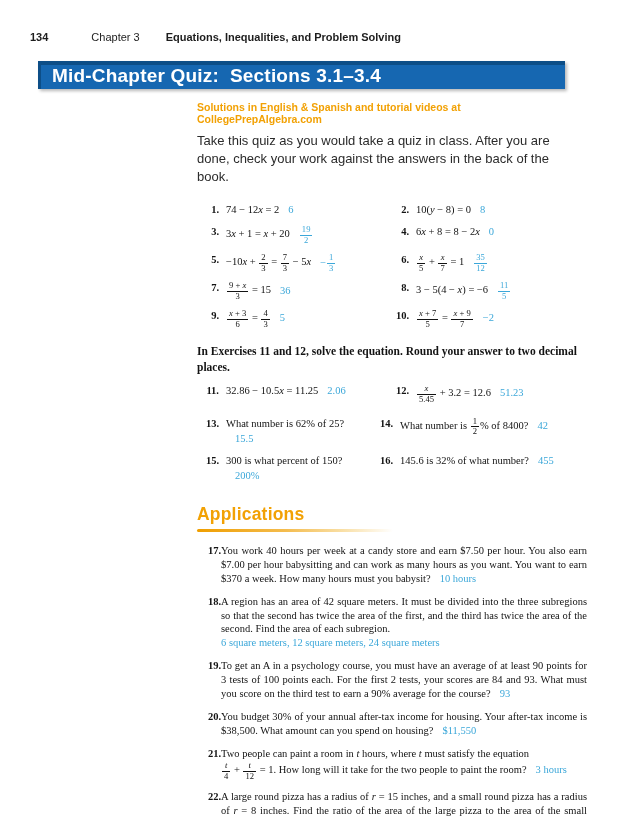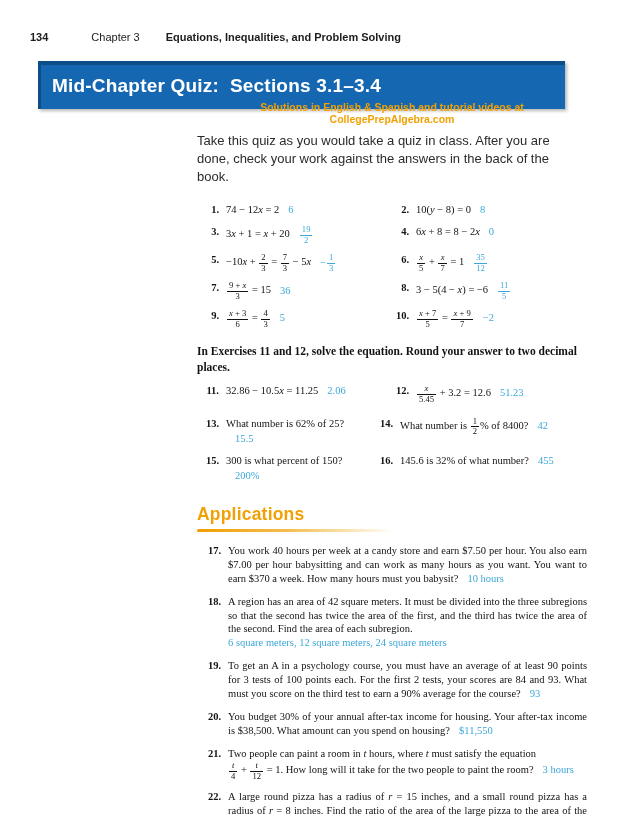--- a/index.html
+++ b/index.html
@@ -16,29 +16,29 @@
     background:#ffffff;color:var(--ink);
     font-family:"Liberation Sans",sans-serif;
   }
   
   .page-header{position:absolute;top:31px;left:30px;font-size:11px;color:#1d1d1d;white-space:nowrap;}
   .page-header .pnum{font-weight:700;}
   .page-header .chap{margin-left:43px;}
   .page-header .ctitle{margin-left:26px;font-weight:bold;}
   
   .banner{
-    position:absolute;left:38px;top:61px;width:527px;height:48px;
+    position:absolute;left:38px;top:61px;width:527px;height:28px;
     background:var(--banner-blue);
     box-shadow:inset 3px 4px 0 var(--banner-edge), 2px 2px 3px rgba(0,0,0,.28);
     color:#fff;display:flex;align-items:center;padding-left:14px;
   }
   .banner-title{font-size:19px;font-weight:700;white-space:pre;letter-spacing:.2px;padding-top:1px;}
   
   .content{position:absolute;left:197px;top:101px;width:390px;}
-  .promo{font-size:10.5px;font-weight:700;color:var(--accent-orange);text-align:center;}
+  .promo{font-size:10.5px;font-weight:700;color:var(--accent-orange);}
   .intro{margin-top:7px;font-size:13px;line-height:1.4;color:#2b2b2b;width:378px;}
   
   .exsec{font-family:"Liberation Serif",serif;}
   .exsec-0{margin-top:16px;}
   .exsec-1{margin-top:7px;}
   .exsec-2{margin-top:5px;}
   .sec-heading{font-weight:700;font-size:11.5px;line-height:1.35;margin-bottom:9px;color:#131313;}
   .ex-grid{display:grid;grid-template-columns:190px 1fr;}
   .exsec-2 .ex-grid{grid-template-columns:174px 1fr;}
   .ex-item{display:flex;align-items:flex-start;margin-bottom:8px;font-size:10.5px;line-height:1.4;color:#131313;}
@@ -49,21 +49,21 @@
   .frac .num{display:block;padding:0 2px;text-align:center;}
   .frac .den{display:block;padding:0 2px;border-top:1px solid currentColor;}
   i{font-style:italic;}
   
   .apps{margin-top:12px;}
   .apps-heading{font-size:17.5px;font-weight:700;color:var(--accent-orange);letter-spacing:.2px;}
   .apps-rule{height:3px;width:196px;margin-top:4px;border-radius:2px;
     background:linear-gradient(90deg,#ef9e00 0%,#f4bc4e 45%,#f9e0a8 75%,rgba(255,255,255,0) 100%);}
   .app-items{margin-top:12px;font-family:"Liberation Serif",serif;}
   .app-item{display:flex;margin-bottom:9px;font-size:10.5px;line-height:1.33;color:#131313;}
-  .ano{width:24px;flex:none;text-align:right;font-weight:700;margin-right:7px;}
+  .ano{width:24px;flex:none;text-align:right;font-weight:700;margin-right:0;}
   .atext{flex:1;text-align:justify;}
   .ans-block{color:var(--answer-blue);text-align:left;}
 </style>
 </head>
 <body>
 
 <div class="page-header">
   <span class="pnum">134</span><span class="chap">Chapter 3</span><span class="ctitle">Equations, Inequalities, and Problem Solving</span>
 </div>
 

